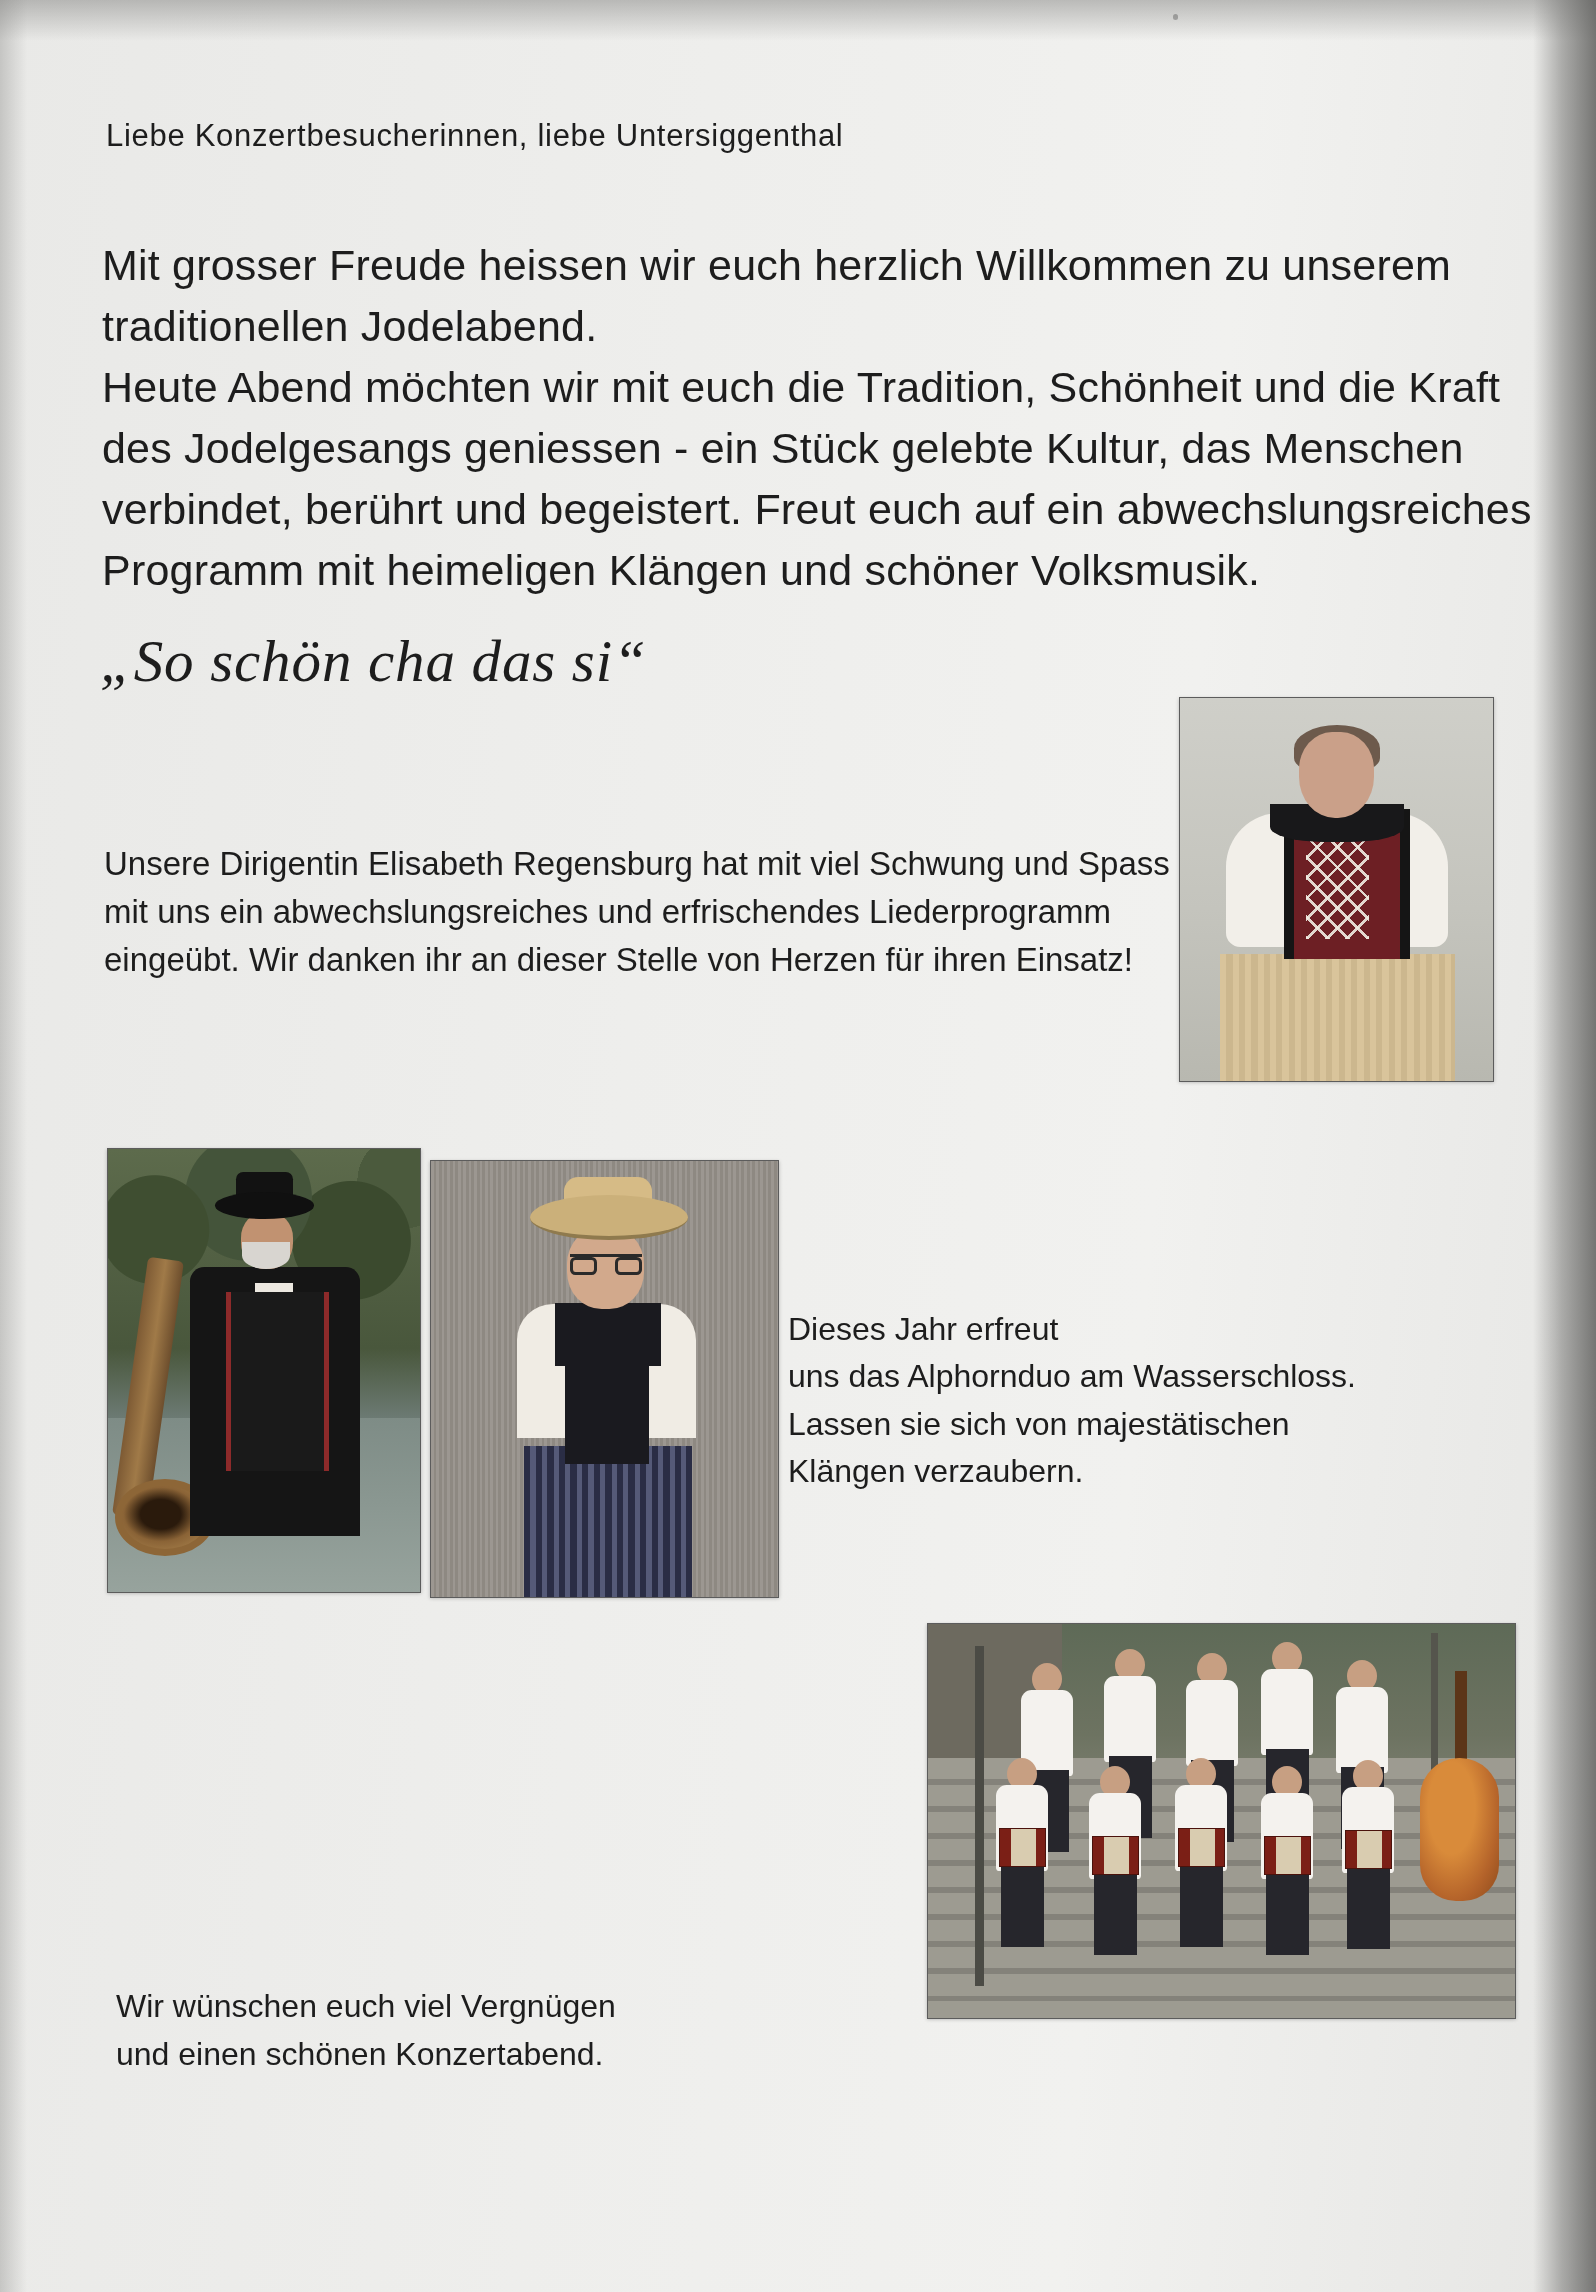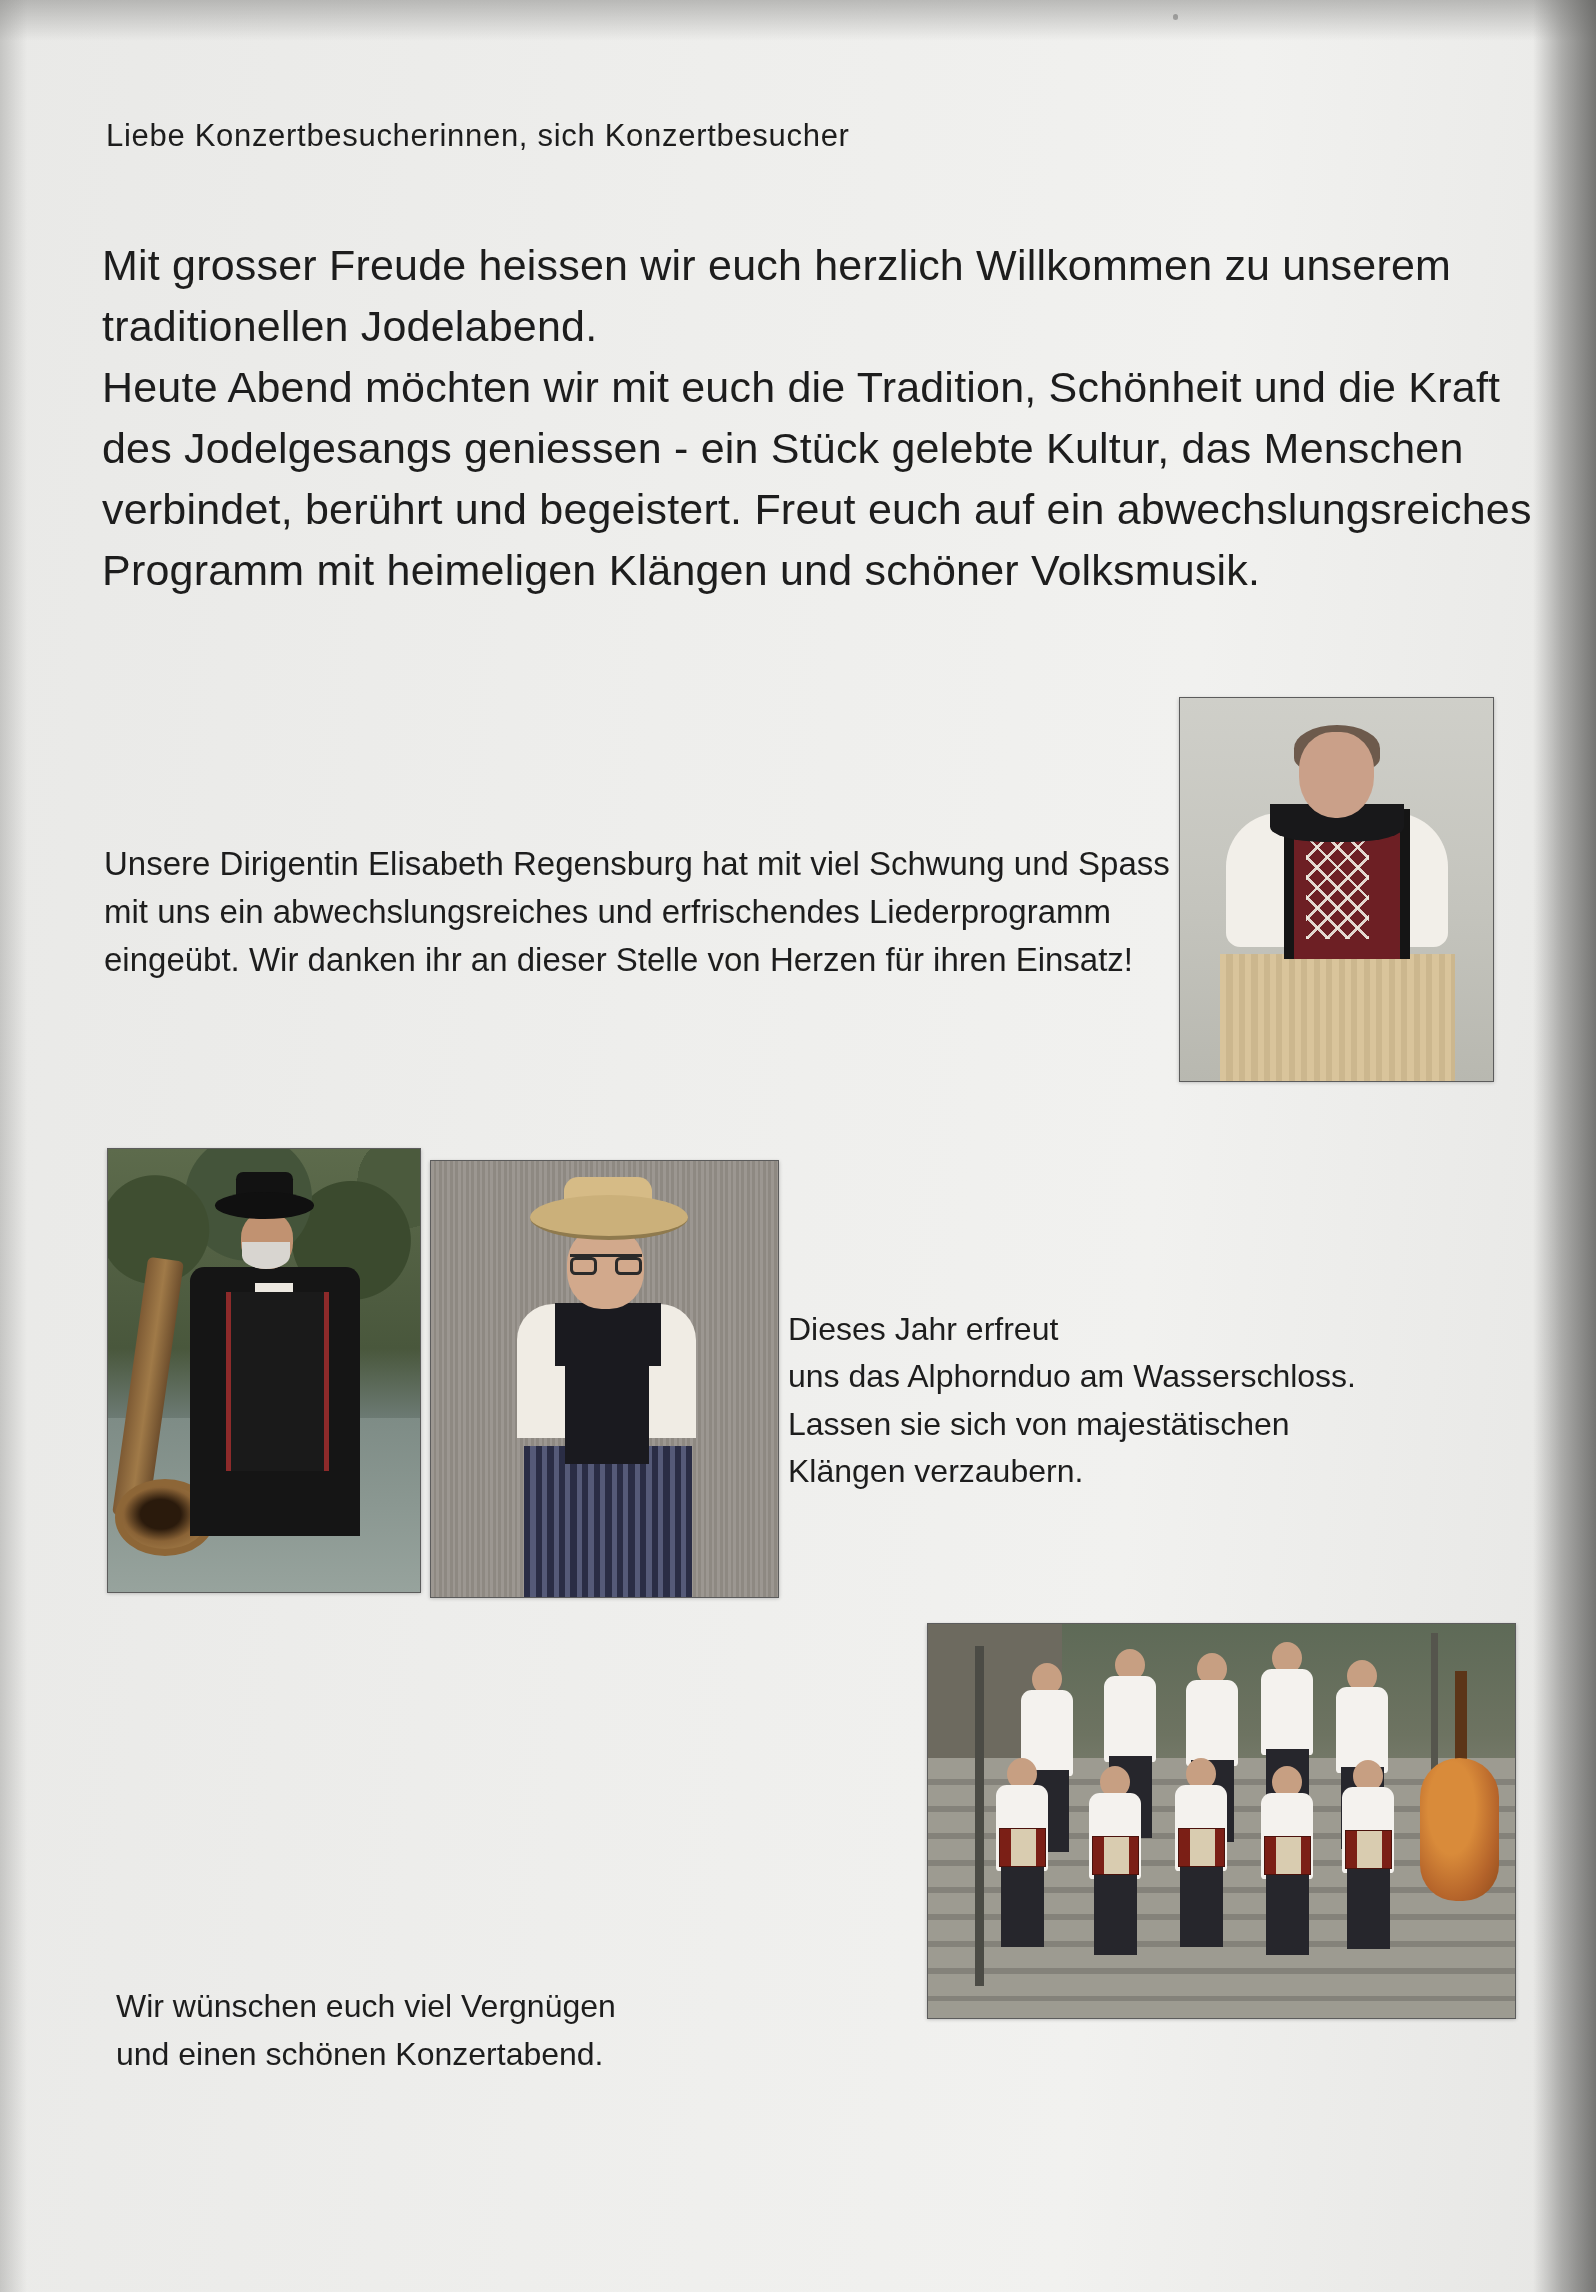--- a/index.html
+++ b/index.html
@@ -396,25 +396,26 @@
 </head>
 <body>
 
 <div id="page">
 
   <div id="top-shadow"></div>
   <div id="left-shadow"></div>
   <div id="right-shadow"></div>
   <div id="top-mark"></div>
 
-  <div class="txt" id="salutation">Liebe Konzertbesucherinnen, sich Konzertbesucher</div>
+  <div class="txt" id="salutation">Liebe Konzertbesucherinnen, liebe Untersiggenthal</div>
 
   <div class="txt" id="intro">Mit grosser Freude heissen wir euch herzlich Willkommen zu unserem traditionellen Jodelabend.
 Heute Abend möchten wir mit euch die Tradition, Schönheit und die Kraft des Jodelgesangs geniessen - ein Stück gelebte Kultur, das Menschen verbindet, berührt und begeistert. Freut euch auf ein abwechslungsreiches Programm mit heimeligen Klängen und schöner Volksmusik.</div>
 
+  <div class="txt" id="motto">„So schön cha das si“</div>
 
   <div class="txt" id="conductor">Unsere Dirigentin Elisabeth Regensburg hat mit viel Schwung und Spass mit uns ein abwechslungsreiches und erfrischendes Liederprogramm eingeübt. Wir danken ihr an dieser Stelle von Herzen für ihren Einsatz!</div>
 
   <div class="txt" id="alphorn">Dieses Jahr erfreut
 uns das Alphornduo am Wasserschloss.
 Lassen sie sich von majestätischen
 Klängen verzaubern.</div>
 
 
   <div class="txt" id="wish">Wir wünschen euch viel Vergnügen

